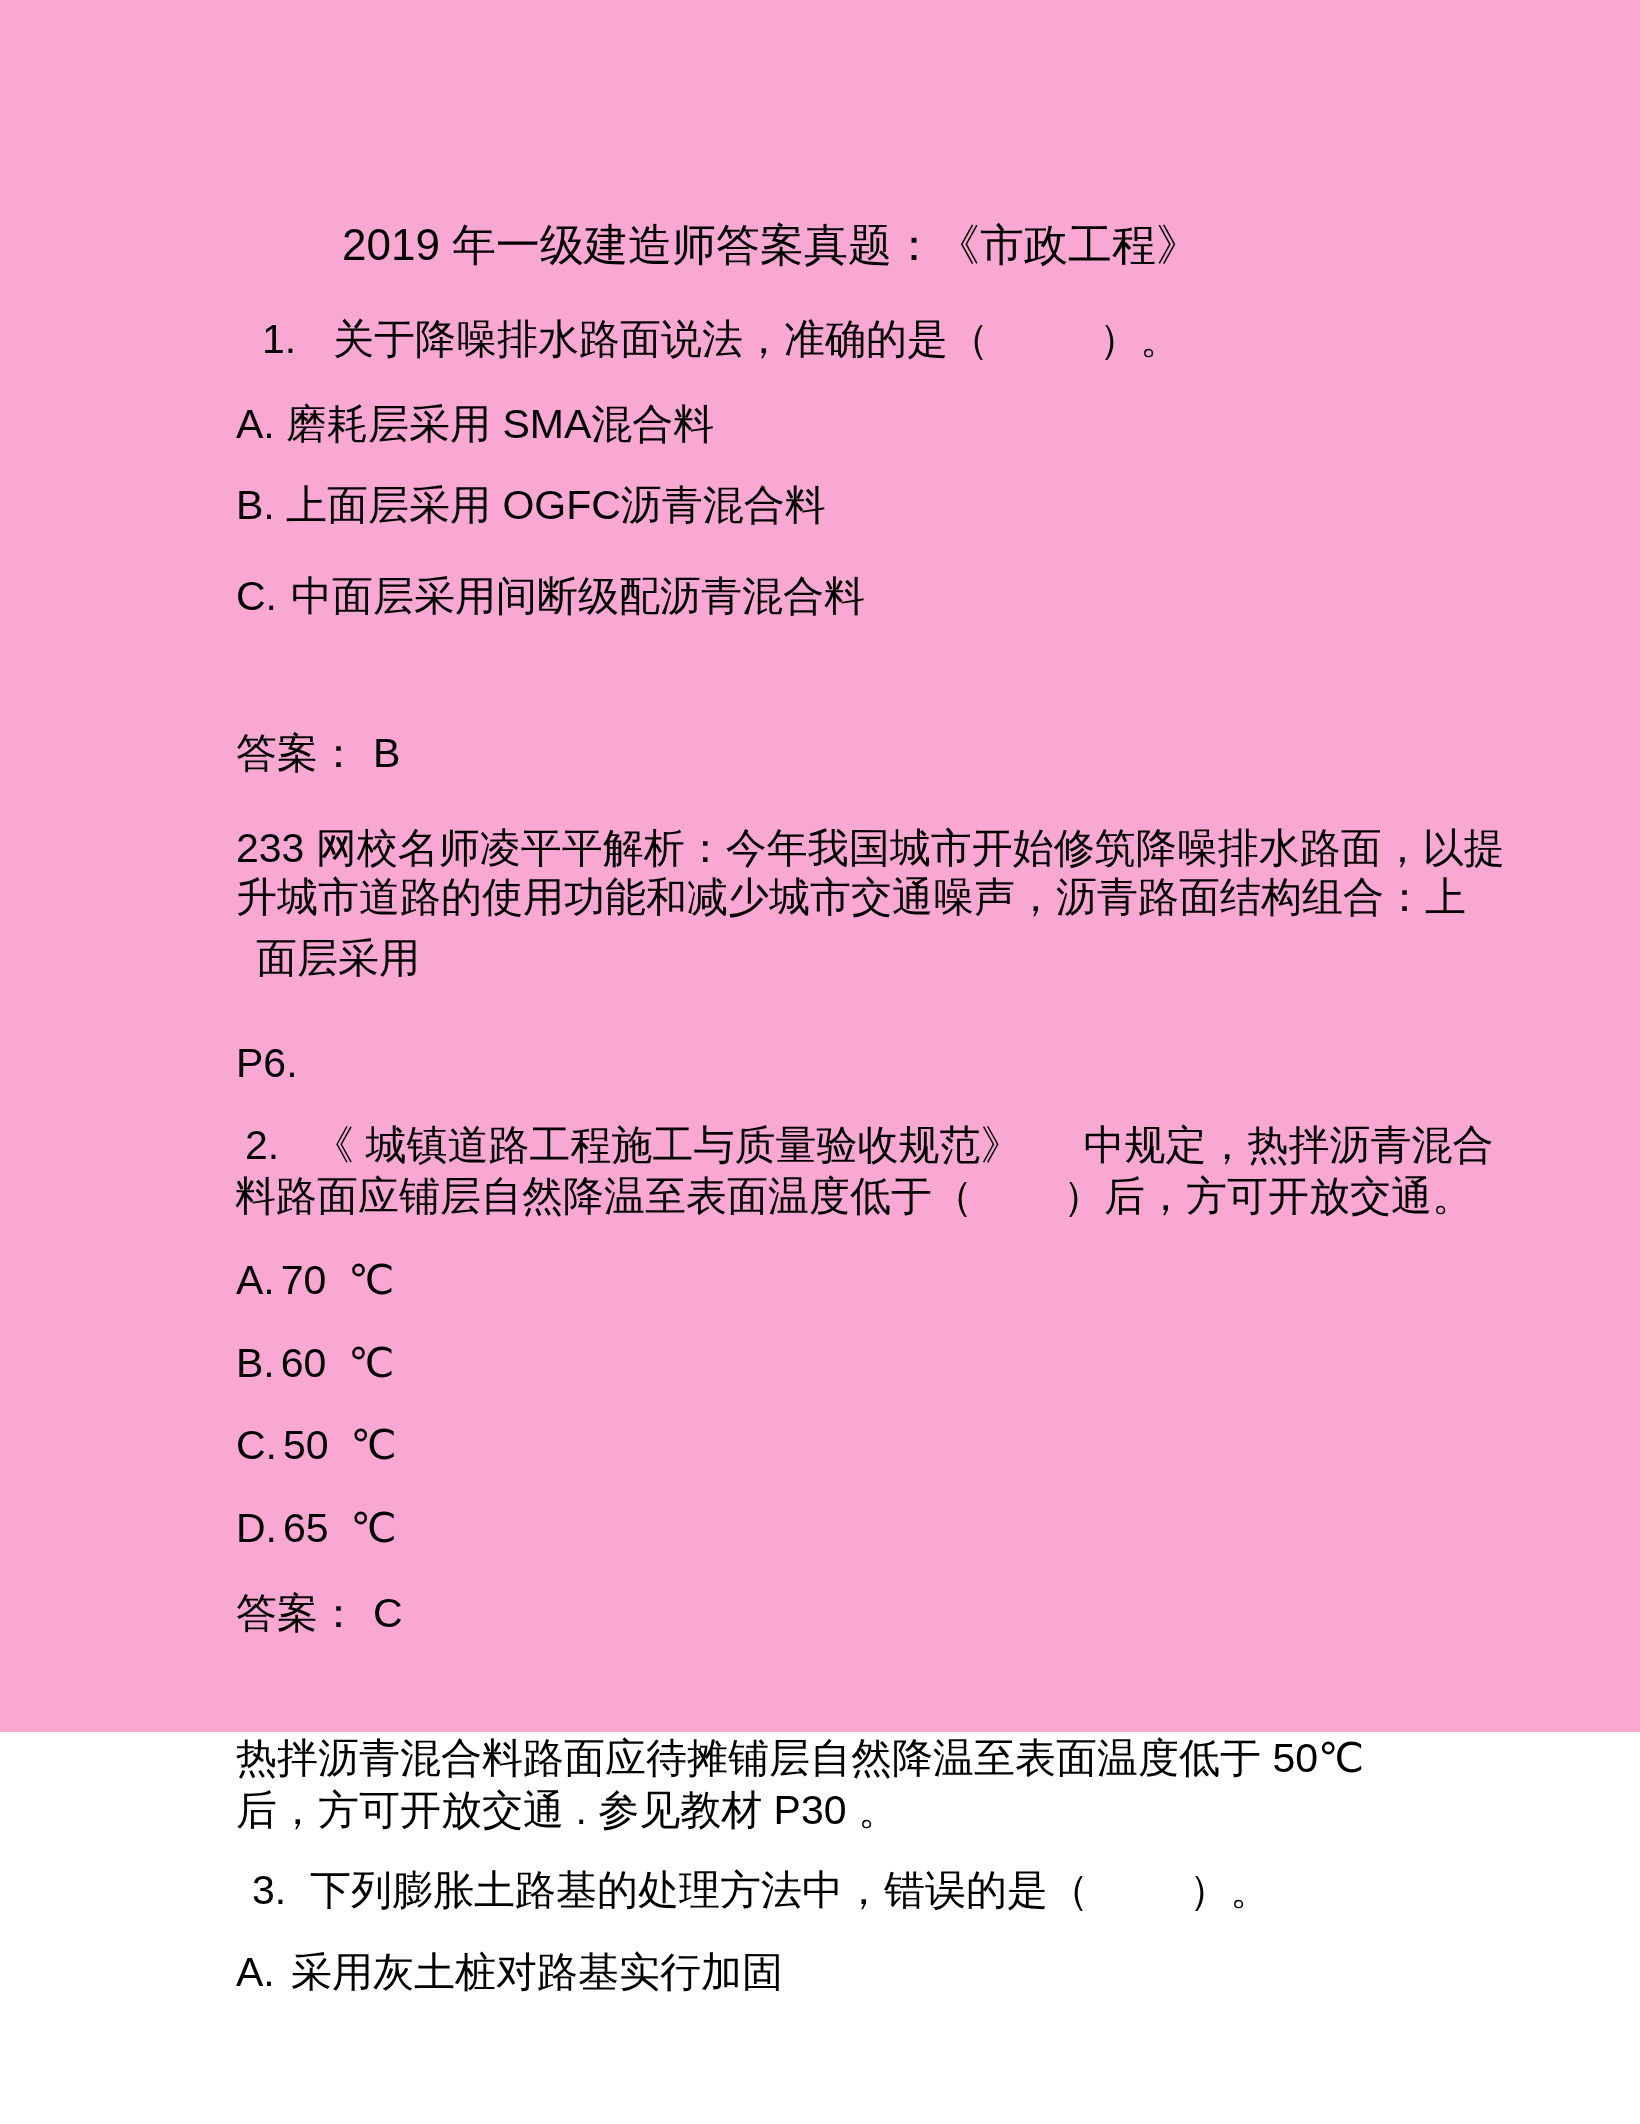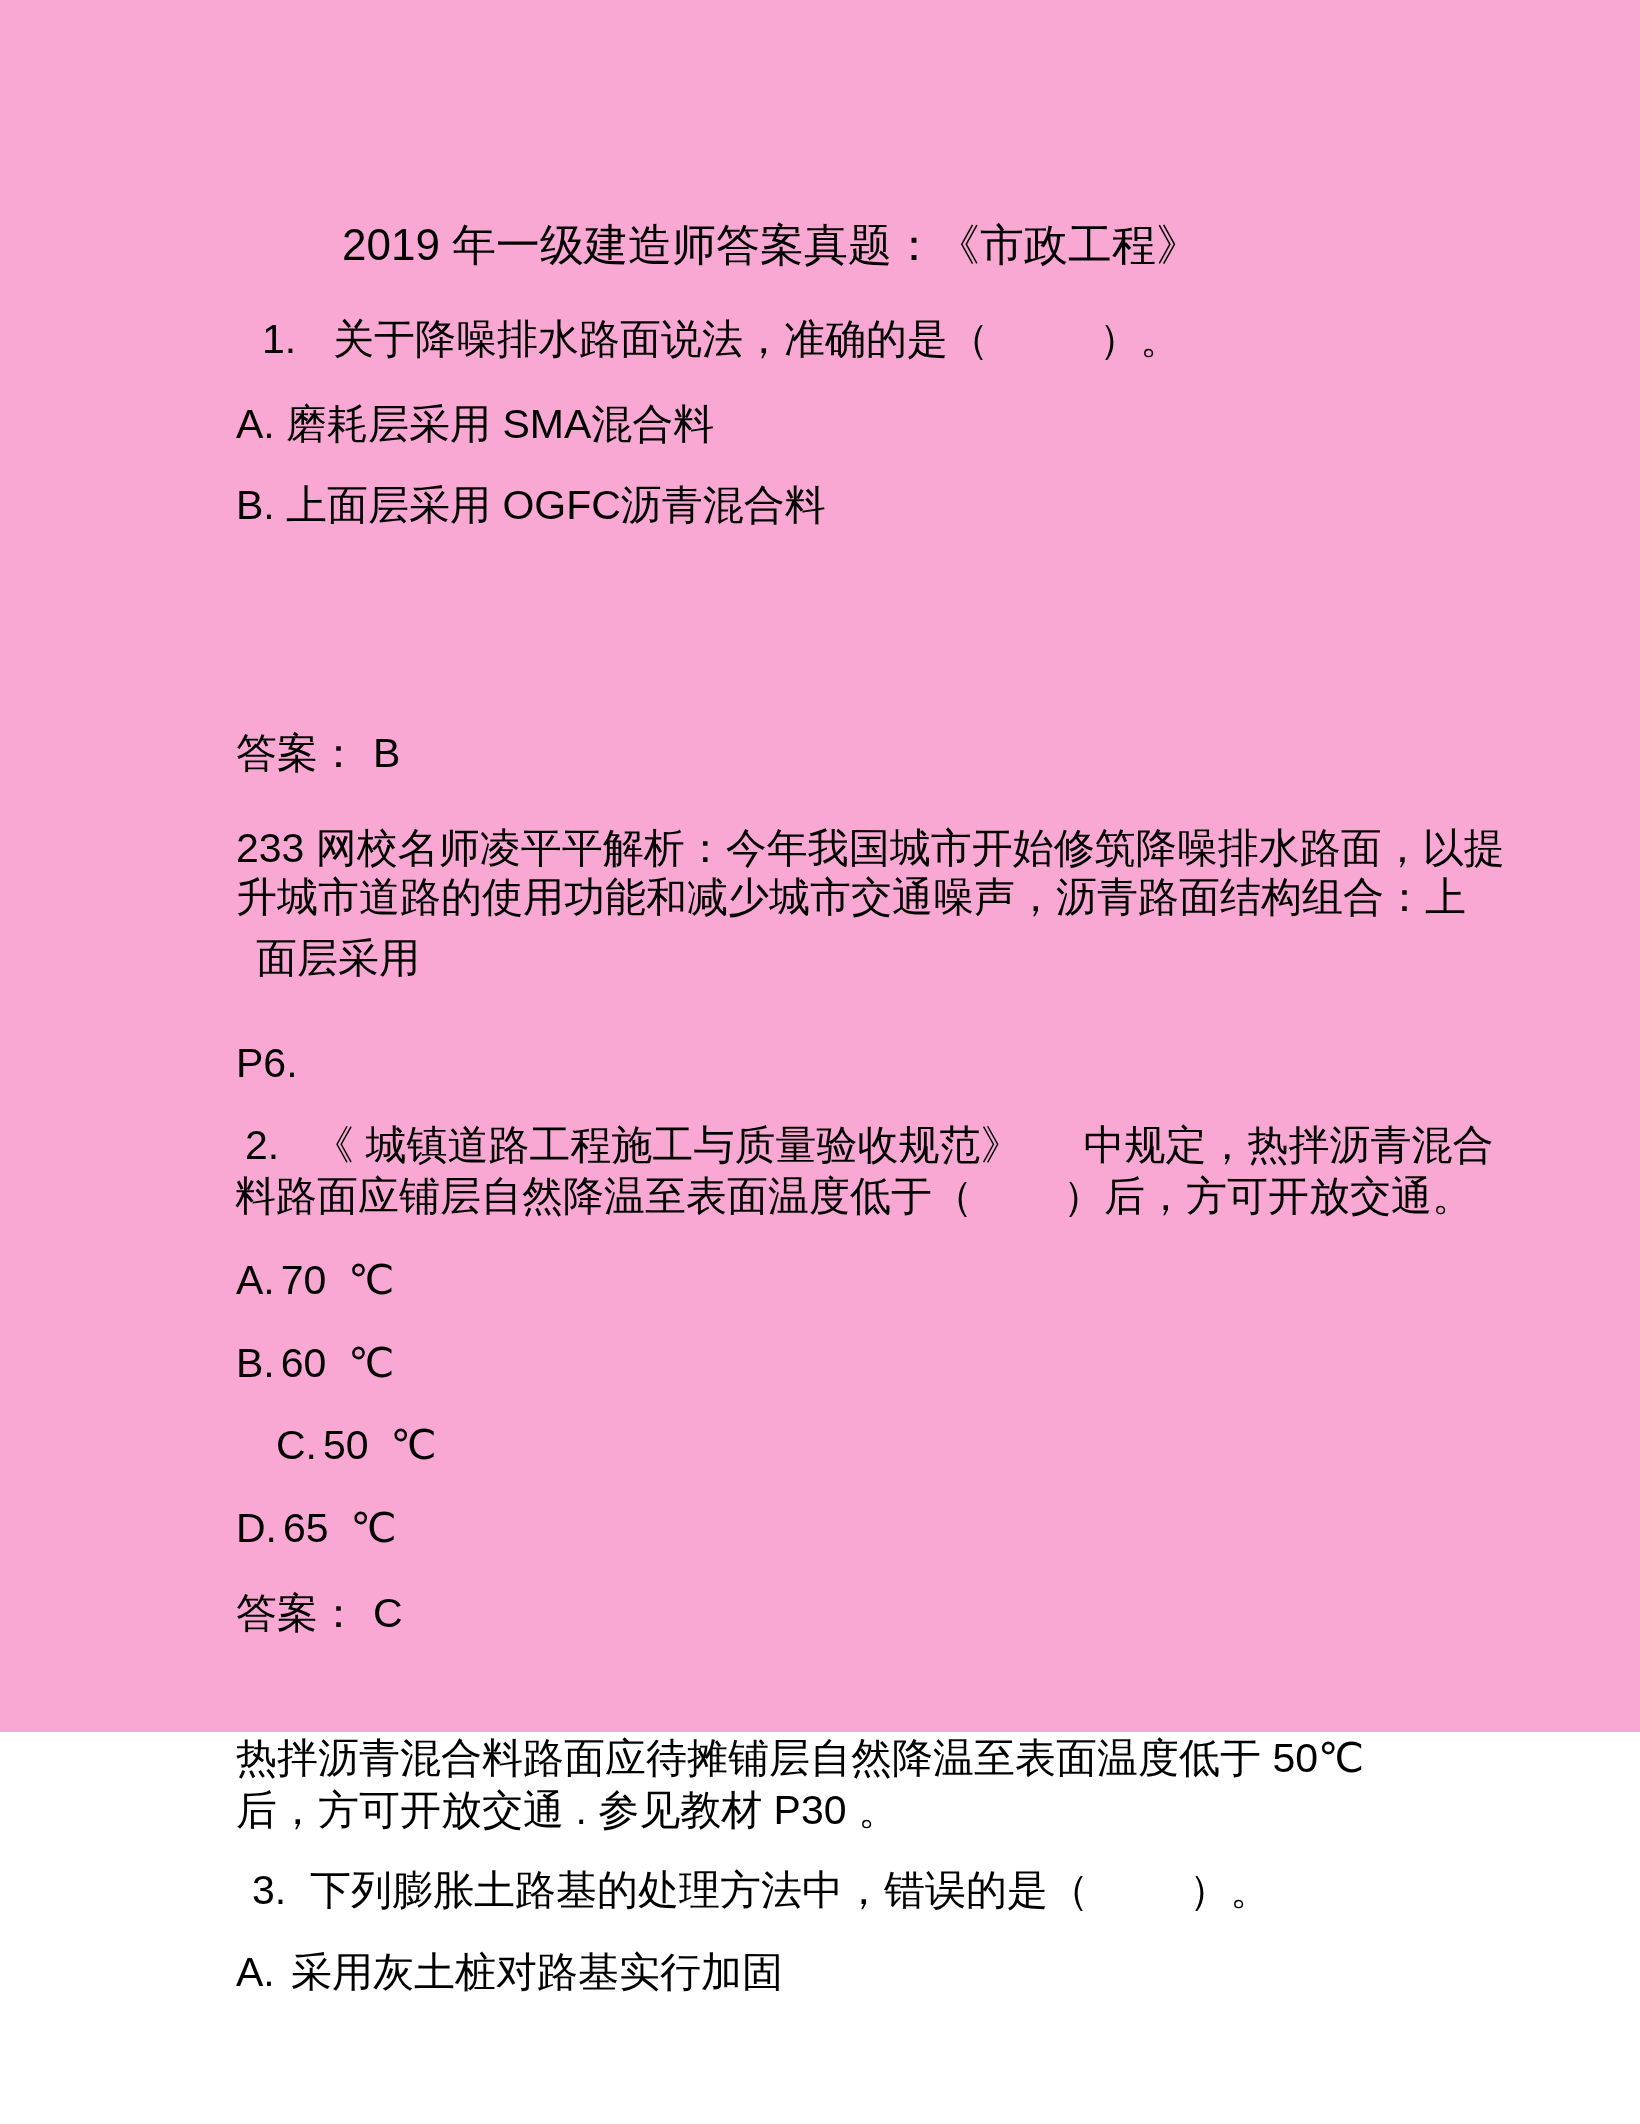--- a/index.html
+++ b/index.html
@@ -53,20 +53,23 @@
   <div class="line" style="left:262px; top:319px;">
     <span class="num" style="width:71px;">1.</span><span>关于降噪排水路面说法，准确的是（</span><span class="blank" style="width:110px;"></span><span>）。</span>
   </div>
 
   <div class="line" style="left:236px; top:404px;">
     <span class="num" style="width:50px;">A.</span><span>磨耗层采用 SMA混合料</span>
   </div>
   <div class="line" style="left:236px; top:485px;">
     <span class="num" style="width:50px;">B.</span><span>上面层采用 OGFC沥青混合料</span>
   </div>
+  <div class="line" style="left:236px; top:576px;">
+    <span class="num" style="width:55px;">C.</span><span>中面层采用间断级配沥青混合料</span>
+  </div>
 
   <div class="line" style="left:236px; top:733px;">
     <span>答案：</span><span class="gap-s"></span><span>B</span>
   </div>
 
   <div class="line" style="left:236px; top:828px;">233 网校名师凌平平解析：今年我国城市开始修筑降噪排水路面，以提</div>
   <div class="line" style="left:236px; top:877px;">升城市道路的使用功能和减少城市交通噪声，沥青路面结构组合：上</div>
   <div class="line" style="left:236px; top:938px;margin-left:20px;">面层采用</div>
   <div class="line" style="left:236px; top:1043px;">P6.</div>
 
@@ -76,21 +79,21 @@
   <div class="line" style="left:235px; top:1176px;">
     <span>料路面应铺层自然降温至表面温度低于（</span><span class="blank" style="width:90px;"></span><span>）后，方可开放交通。</span>
   </div>
 
   <div class="line" style="left:236px; top:1260px;">
     <span>A.</span><span style="margin-left:6px;">70</span><span class="deg">℃</span>
   </div>
   <div class="line" style="left:236px; top:1343px;">
     <span>B.</span><span style="margin-left:6px;">60</span><span class="deg">℃</span>
   </div>
-  <div class="line" style="left:236px; top:1425px;margin-left:40px;">
+  <div class="line" style="left:236px; top:1425px;">
     <span>C.</span><span style="margin-left:6px;">50</span><span class="deg">℃</span>
   </div>
   <div class="line" style="left:236px; top:1508px;">
     <span>D.</span><span style="margin-left:6px;">65</span><span class="deg">℃</span>
   </div>
 
   <div class="line" style="left:236px; top:1593px;">
     <span>答案：</span><span class="gap-s"></span><span>C</span>
   </div>
 

